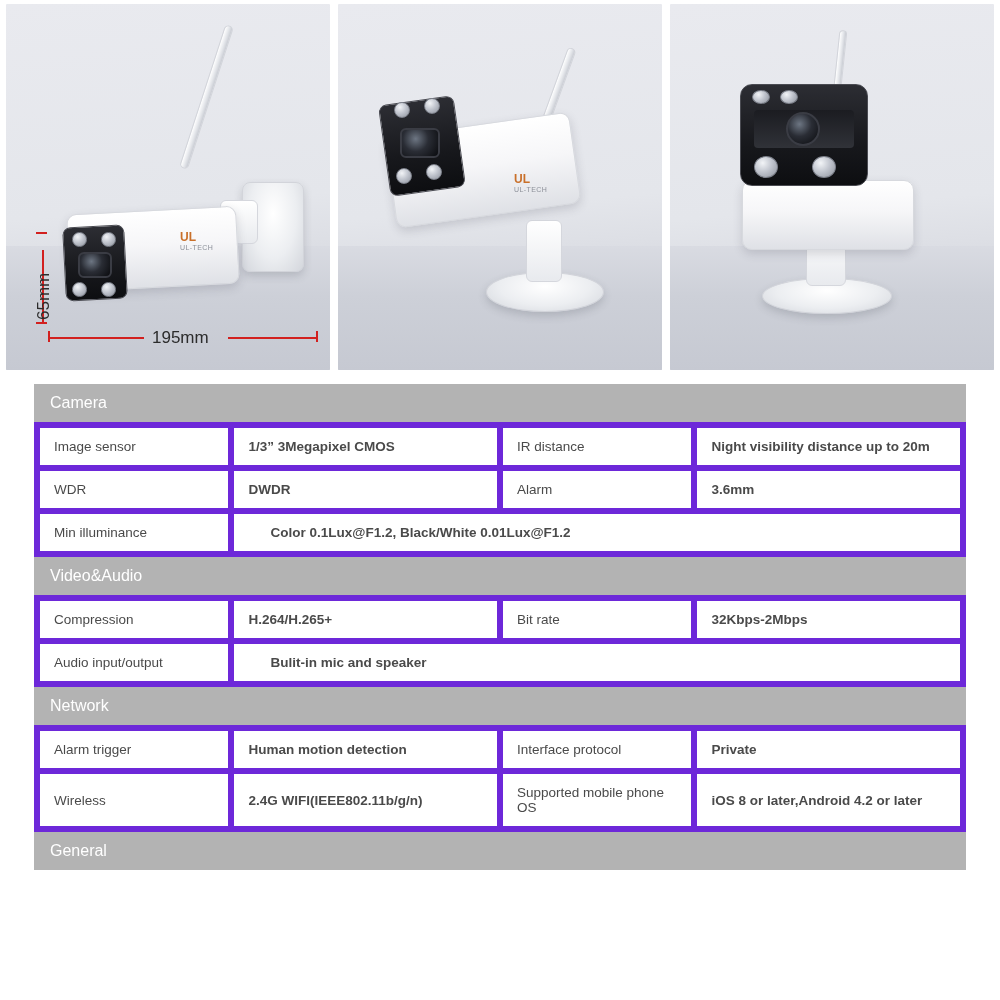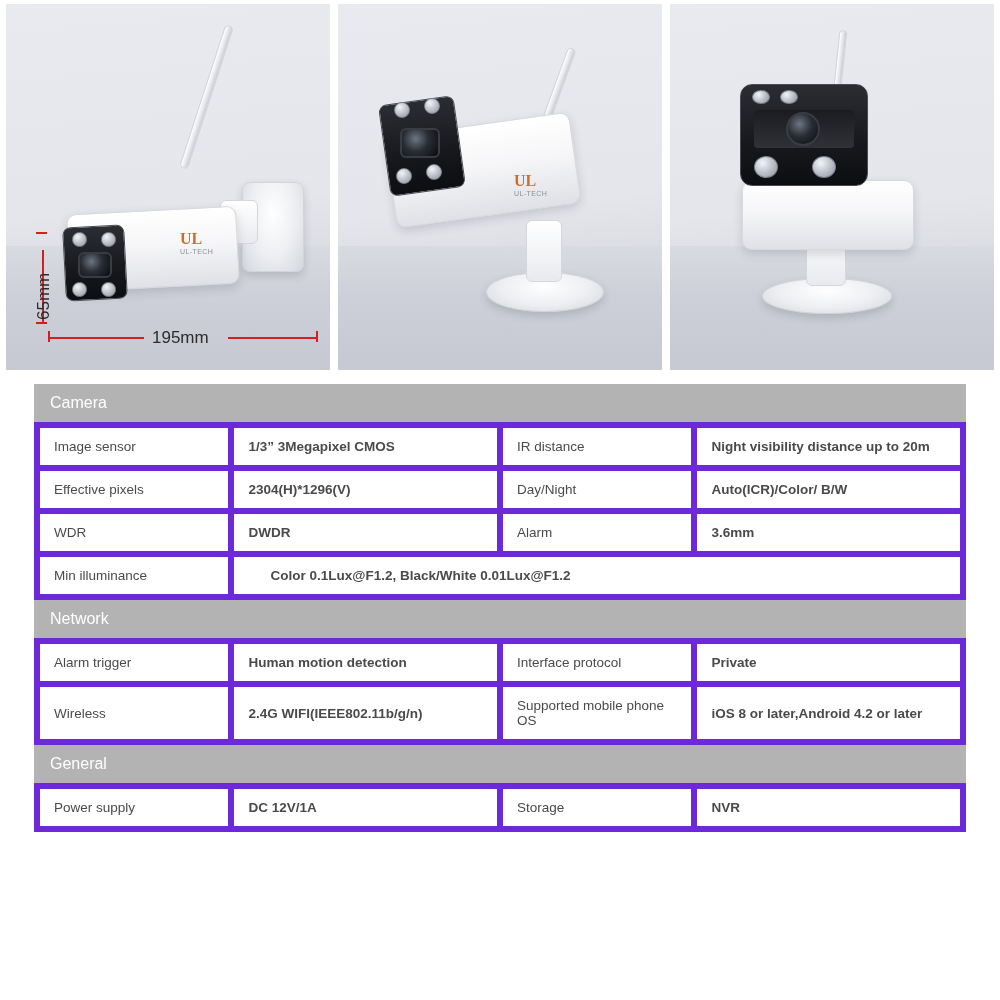--- a/index.html
+++ b/index.html
@@ -92,21 +92,21 @@
     box-shadow: 0 4px 8px rgba(60,63,75,0.2);
   }
   .brand {
     position: absolute;
     color: #8b8f98;
     font-size: 7px;
     letter-spacing: .4px;
     font-family: "Liberation Sans", sans-serif;
     white-space: nowrap;
   }
-  .brand b { color: #c9702a; font-size: 16px; letter-spacing: 0; font-family: Liberation Serif, serif; }
+  .brand b { color: #c9702a; font-size: 12px; letter-spacing: 0; }
 
   
   .dim-line-h {
     position: absolute;
     height: 0;
     border-top: 2px solid #d2201f;
   }
   .dim-line-v {
     position: absolute;
     width: 0;
@@ -245,42 +245,47 @@
       <div class="spec-head">Camera</div>
       <table class="spec">
         <tbody>
             <tr>
           <td class="lbl">Image sensor</td>
           <td class="val">1/3” 3Megapixel CMOS</td>
           <td class="lbl">IR distance</td>
           <td class="val">Night visibility distance up to 20m</td>
         </tr>
         <tr>
-          <td class="lbl">Effective pixels</td>
-          <td class="val">2304(H)*1296(V)</td>
-          <td class="lbl">Day/Night</td>
-          <td class="val">Auto(ICR)/Color/ B/W</td>
-        </tr>
-        <tr>
           <td class="lbl">WDR</td>
           <td class="val">DWDR</td>
           <td class="lbl">Alarm</td>
           <td class="val">3.6mm</td>
         </tr>
         <tr>
           <td class="lbl">Min illuminance</td>
           <td class="val wide" colspan="3">Color 0.1Lux@F1.2, Black/White 0.01Lux@F1.2</td>
         </tr>
       </tbody>
         </table>
     </div>
 
     <div class="spec-block">
+      <div class="spec-head">Video&amp;Audio</div>
       <table class="spec">
         <tbody>
+            <tr>
+          <td class="lbl">Compression</td>
+          <td class="val">H.264/H.265+</td>
+          <td class="lbl">Bit rate</td>
+          <td class="val">32Kbps-2Mbps</td>
+        </tr>
+        <tr>
+          <td class="lbl">Audio input/output</td>
+          <td class="val wide" colspan="3">Bulit-in mic and speaker</td>
+        </tr>
       </tbody>
         </table>
     </div>
 
     <div class="spec-block">
       <div class="spec-head">Network</div>
       <table class="spec">
         <tbody>
             <tr>
           <td class="lbl">Alarm trigger</td>
@@ -295,24 +300,18 @@
           <td class="val">iOS 8 or later,Android 4.2 or later</td>
         </tr>
       </tbody>
         </table>
     </div>
 
     <div class="spec-block">
       <div class="spec-head">General</div>
       <table class="spec">
         <tbody>
-        <tr>
-          <td class="lbl">Power supply</td>
-          <td class="val">DC 12V/1A</td>
-          <td class="lbl">Storage</td>
-          <td class="val">NVR</td>
-        </tr>
       </tbody>
         </table>
     </div>
 
   </div>
 </div>
 
 </body></html>

